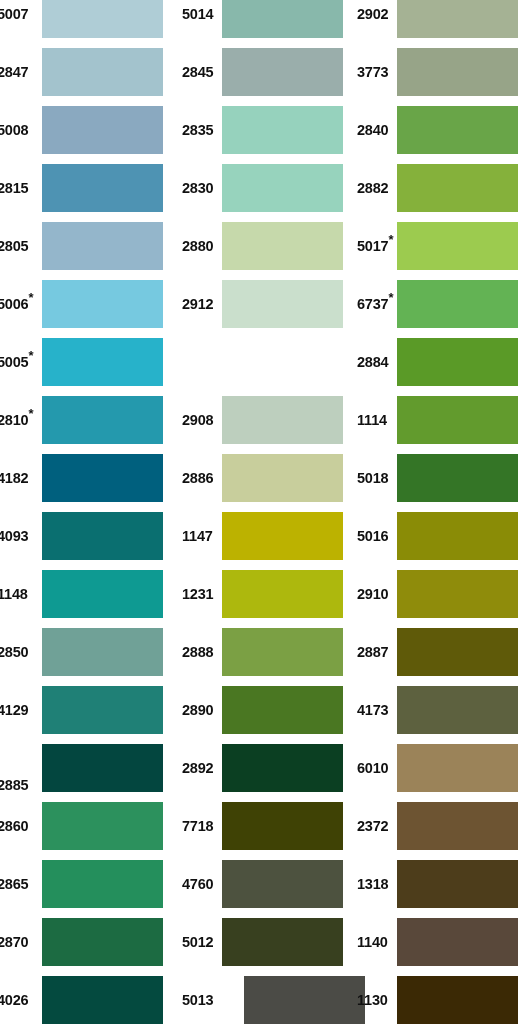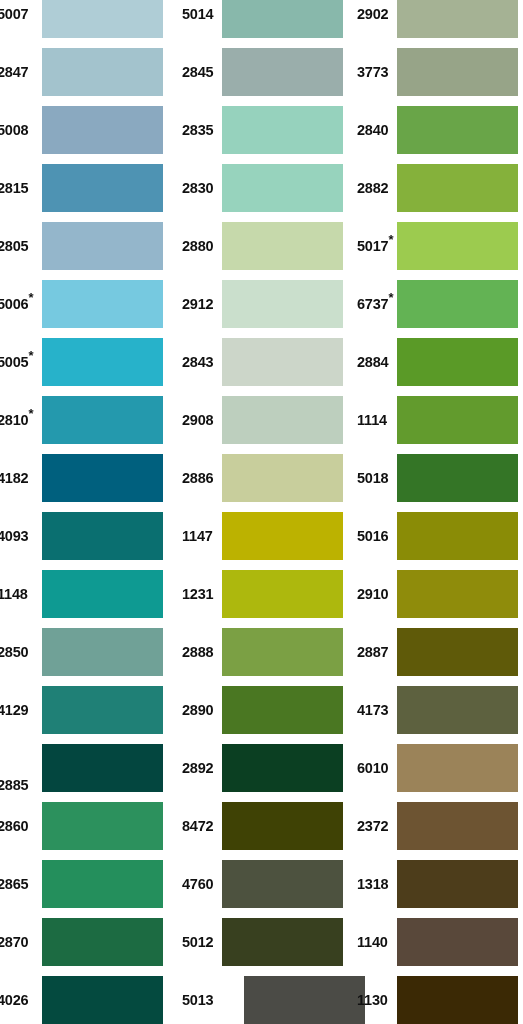--- a/index.html
+++ b/index.html
@@ -168,24 +168,20 @@
         <span class="swatch-chip" style="background-color: rgb(151, 211, 189);"></span>
       </div>
       <div class="swatch-row" style="top: 222px;">
         <span class="swatch-label">2880</span>
         <span class="swatch-chip" style="background-color: rgb(198, 217, 171);"></span>
       </div>
       <div class="swatch-row" style="top: 280px;">
         <span class="swatch-label">2912</span>
         <span class="swatch-chip" style="background-color: rgb(202, 223, 204);"></span>
       </div>
-      <div class="swatch-row" style="top: 338px;">
-        <span class="swatch-label">2843</span>
-        <span class="swatch-chip" style="background-color: rgb(204, 214, 201);"></span>
-      </div>
       <div class="swatch-row" style="top: 396px;">
         <span class="swatch-label">2908</span>
         <span class="swatch-chip" style="background-color: rgb(189, 207, 190);"></span>
       </div>
       <div class="swatch-row" style="top: 454px;">
         <span class="swatch-label">2886</span>
         <span class="swatch-chip" style="background-color: rgb(200, 206, 156);"></span>
       </div>
       <div class="swatch-row" style="top: 512px;">
         <span class="swatch-label">1147</span>
@@ -201,21 +197,21 @@
       </div>
       <div class="swatch-row" style="top: 686px;">
         <span class="swatch-label">2890</span>
         <span class="swatch-chip" style="background-color: rgb(74, 119, 34);"></span>
       </div>
       <div class="swatch-row" style="top: 744px;">
         <span class="swatch-label">2892</span>
         <span class="swatch-chip" style="background-color: rgb(11, 63, 34);"></span>
       </div>
       <div class="swatch-row" style="top: 802px;">
-        <span class="swatch-label">8472</span>
+        <span class="swatch-label">7718</span>
         <span class="swatch-chip" style="background-color: rgb(63, 66, 5);"></span>
       </div>
       <div class="swatch-row" style="top: 860px;">
         <span class="swatch-label">4760</span>
         <span class="swatch-chip" style="background-color: rgb(77, 82, 63);"></span>
       </div>
       <div class="swatch-row" style="top: 918px;">
         <span class="swatch-label">5012</span>
         <span class="swatch-chip" style="background-color: rgb(56, 64, 31);"></span>
       </div>

